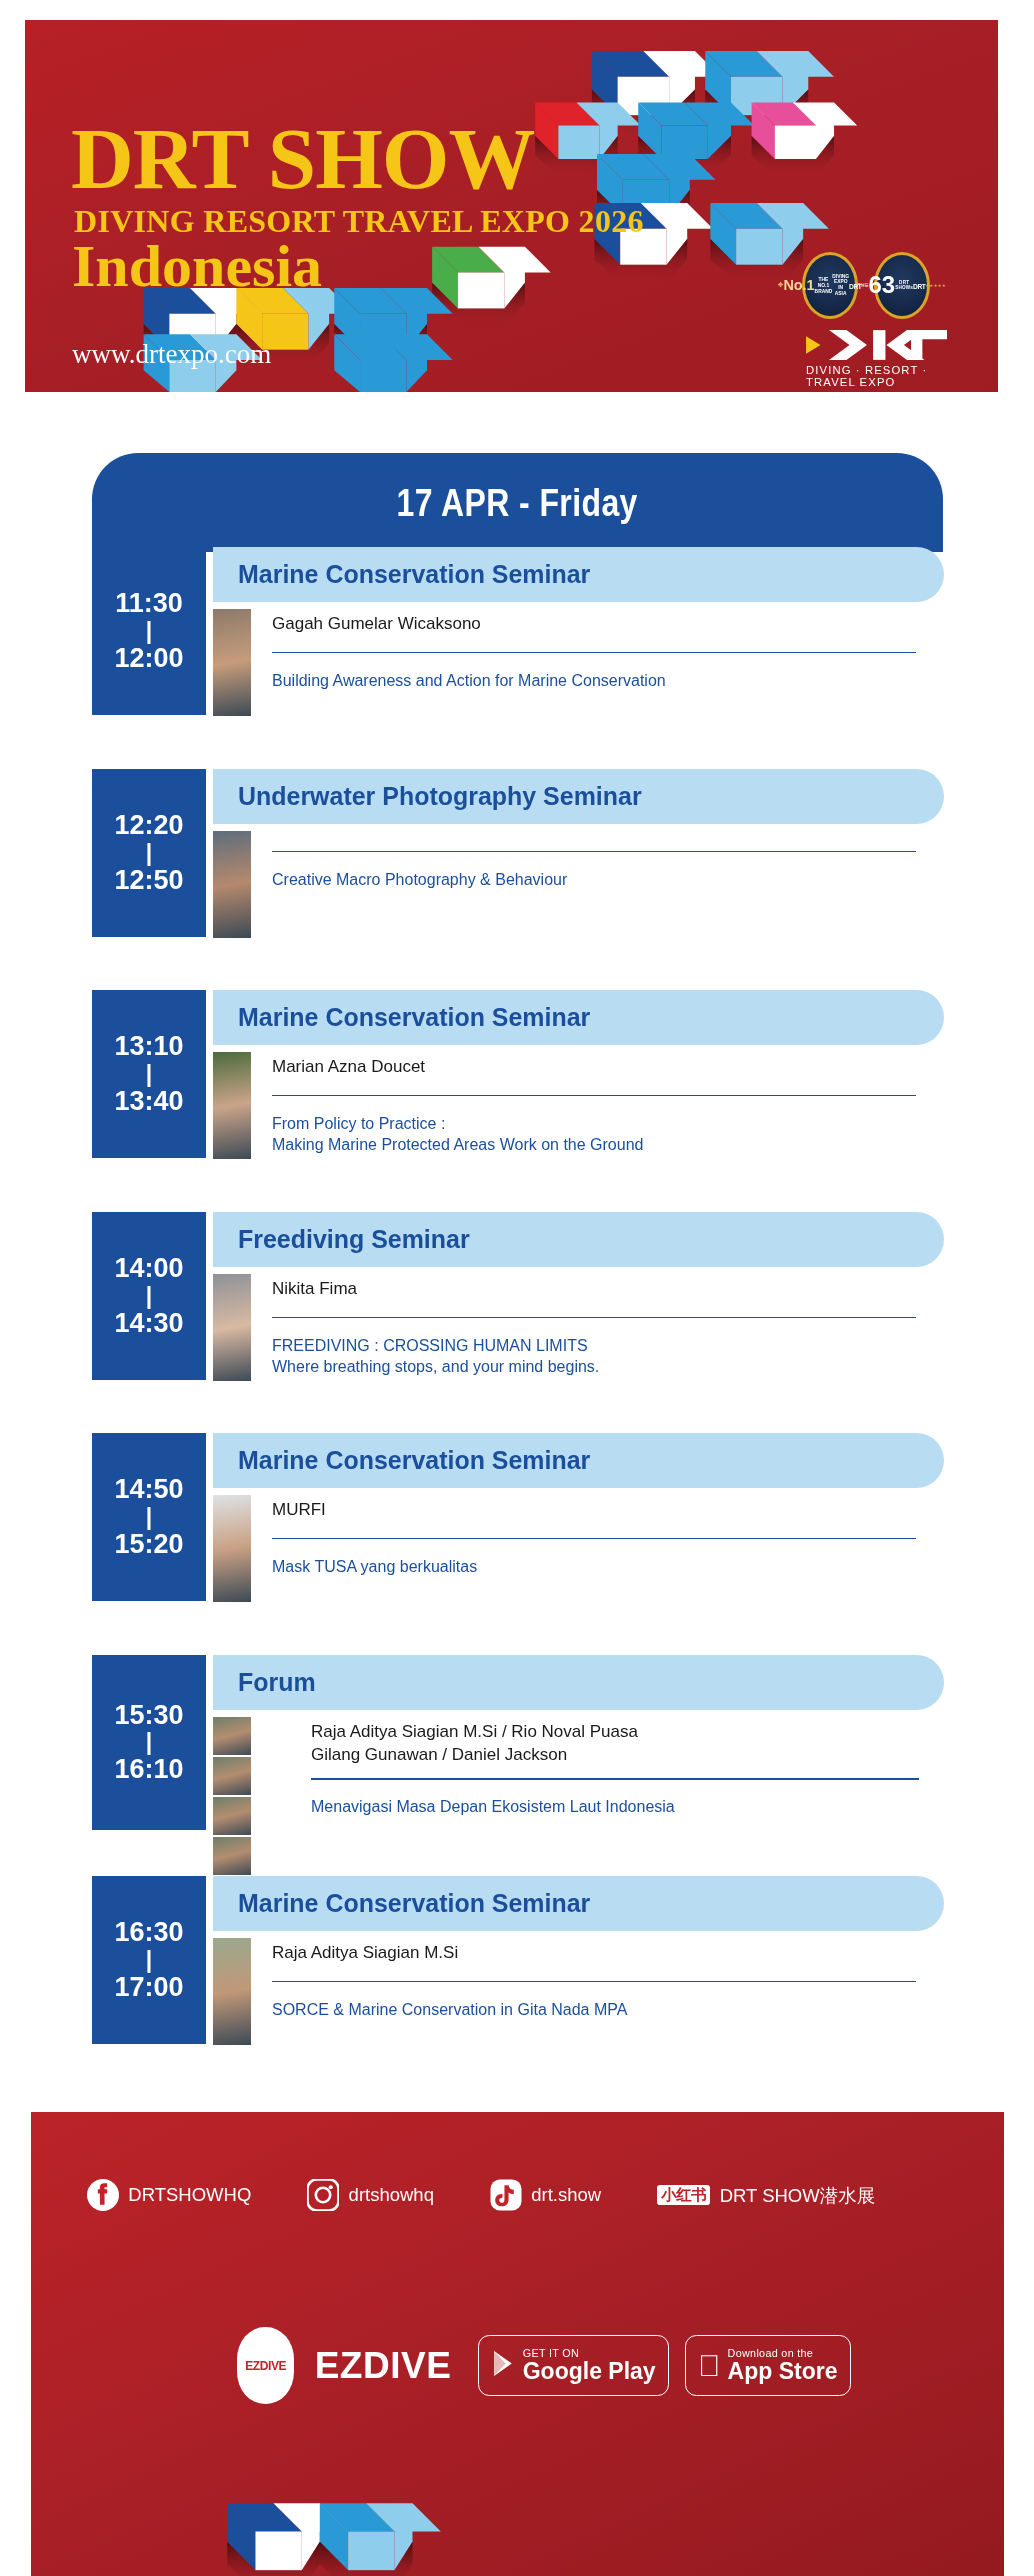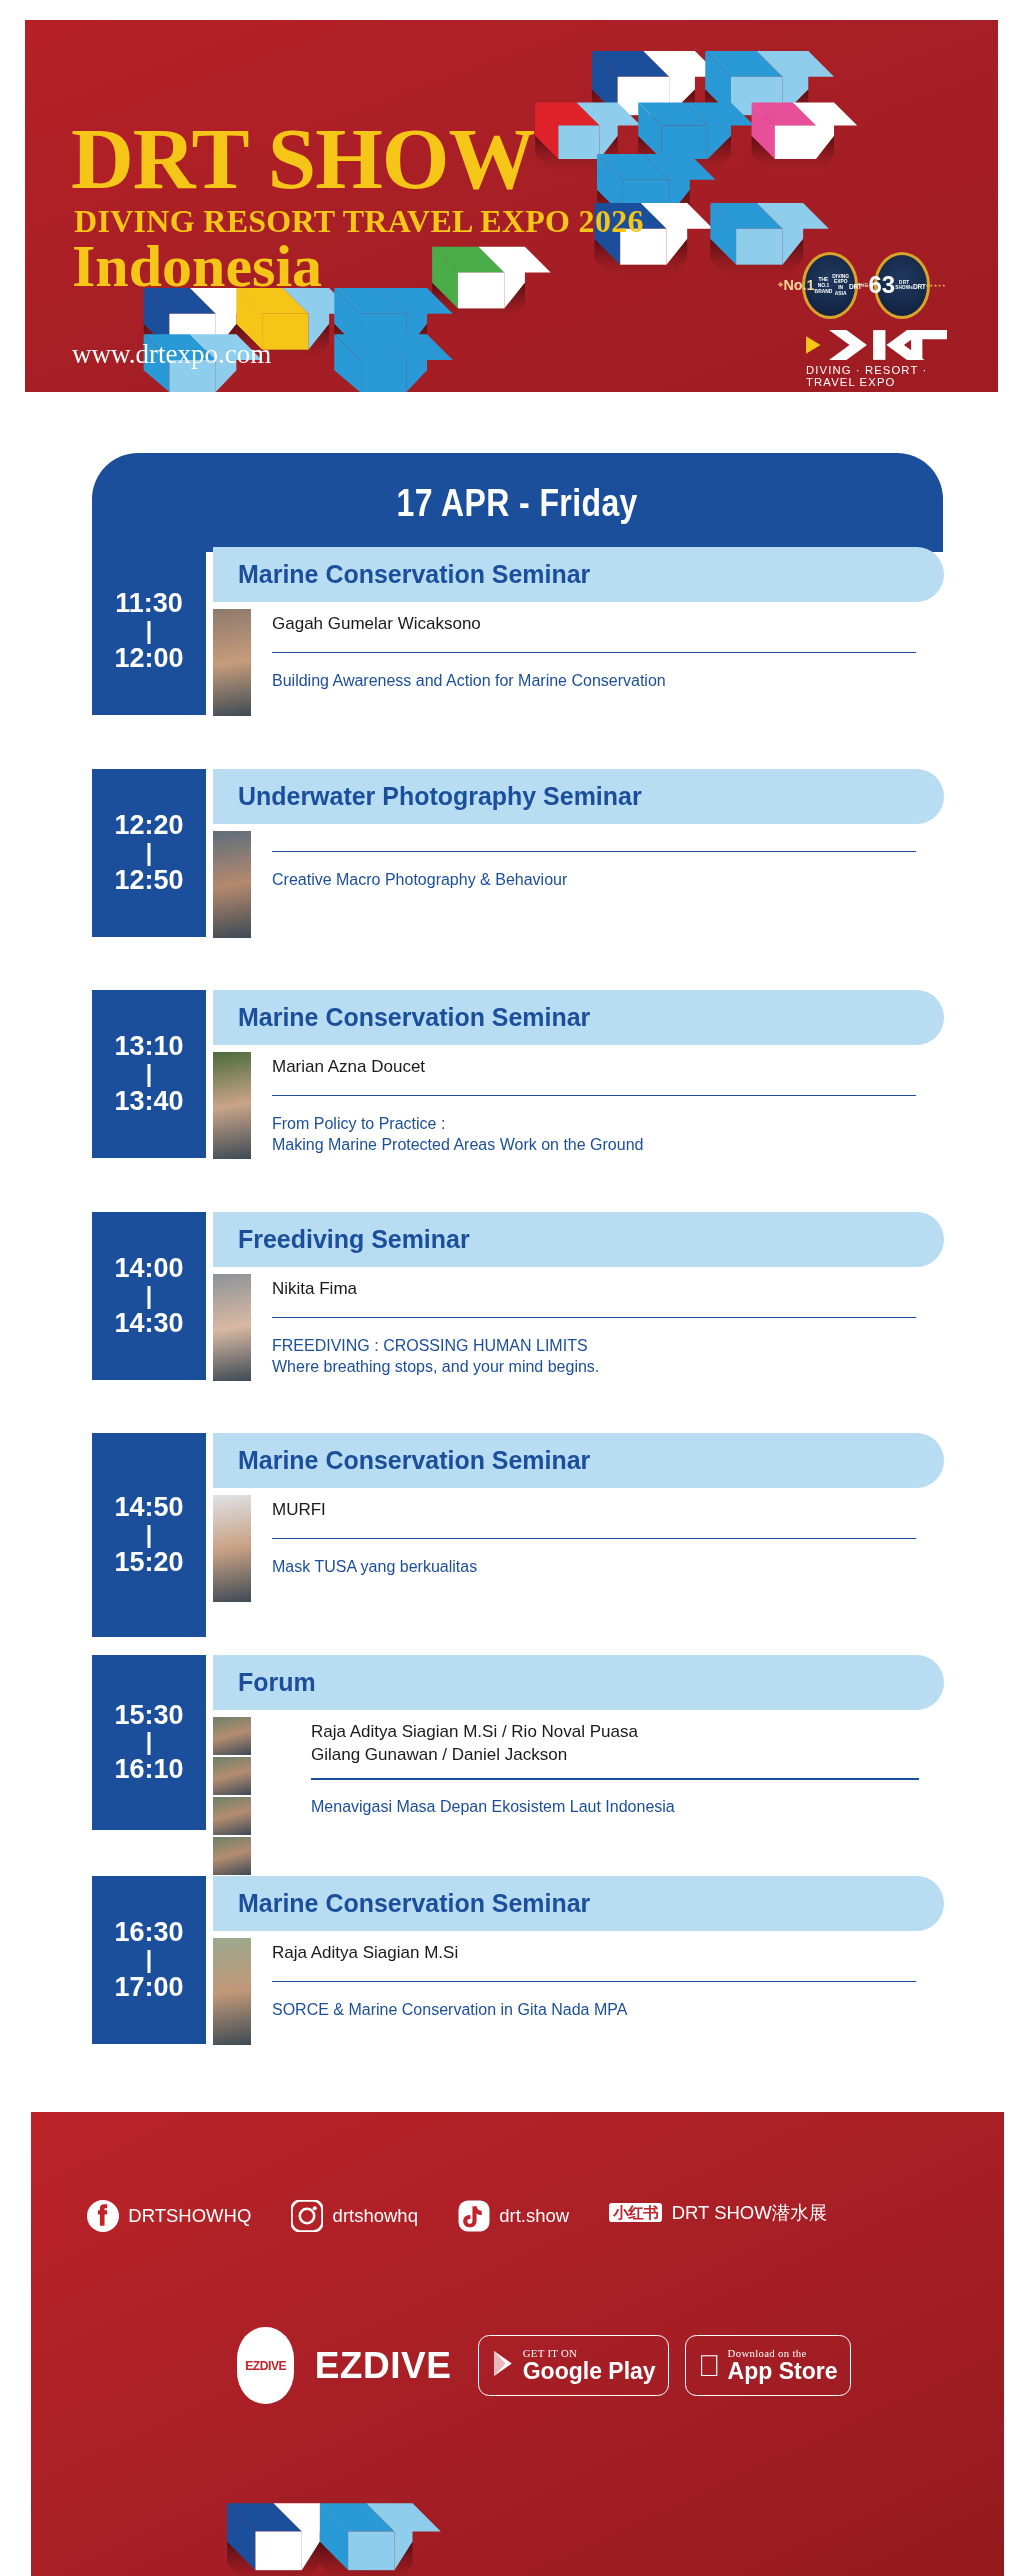--- a/index.html
+++ b/index.html
@@ -90,21 +90,21 @@
     font-family:"Liberation Sans",sans-serif;
   }
 
   
   .footer{
     position:absolute;left:31px;top:2112px;width:973px;height:626px;
     background:linear-gradient(155deg,#bb2328 0%,#a81f26 42%,#8d181d 100%);
     overflow:hidden;
   }
   .social-row{
-    position:absolute;left:56px;top:67px;display:flex;align-items:flex-start;gap:40px;margin-top:21px;
+    position:absolute;left:56px;top:67px;display:flex;align-items:center;gap:56px;
   }
   .social{display:flex;align-items:center;gap:9.3px;}
   .social .sicon{width:32px;height:32px;flex:0 0 32px;display:flex;align-items:center;justify-content:center;}
   .social .slabel{color:#fff;font-size:18.5px;white-space:nowrap;}
   .xhs-badge{
     background:#fff;color:#c0232a;font-weight:bold;font-size:15.5px;
     padding:2.1px 4.1px;border-radius:3.1px;line-height:1;letter-spacing:-0.5px;
     font-family:"Liberation Sans",sans-serif;
   }
 
@@ -114,21 +114,21 @@
     display:flex;align-items:center;justify-content:center;
   }
   .ez-mark span{color:#c0232a;font-weight:bold;font-size:13.4px;letter-spacing:-0.5px;transform:scaleX(.9);}
   .ez-word{color:#fff;font-weight:bold;font-size:37px;letter-spacing:0.5px;margin:0 11.3px 0 5.2px;}
   .store{
     border:1.5px solid #fff;border-radius:11.3px;height:61px;box-sizing:border-box;
     display:flex;align-items:center;gap:7.2px;padding:0 12.4px;color:#fff;
   }
   .store .glyph{font-size:30px;line-height:1;}
   .store .txt{display:flex;flex-direction:column;line-height:1.05;}
-  .store .txt .small{font-size:10.8px;letter-spacing:0.3px;font-family:Liberation Serif, serif;}
+  .store .txt .small{font-size:10.8px;letter-spacing:0.3px;}
   .store .txt .big{font-size:23px;font-weight:bold;}
 
   
   .badge{
     position:absolute;width:56px;height:67px;border-radius:28px/33px;
     background:radial-gradient(circle at 50% 40%,#1f3a5f 0%,#16294a 60%,#0f1d36 100%);
     border:3.6px solid #d9a42a;box-sizing:border-box;
     display:flex;align-items:center;justify-content:center;
     color:#fff;text-align:center;
   }
@@ -367,21 +367,21 @@
         <div class="thumb" style="height: 107px; background: linear-gradient(170deg, rgb(142, 146, 153) 0%, rgb(216, 185, 162) 50%, rgb(61, 74, 85) 100%);"></div>
         <div class="info" style="left: 59px; top: 11.3px; width: 644px;">
           <div class="spk-name">Nikita Fima</div>
           <div class="rule" style="margin: 15.5px 0px 17.5px;"></div>
           <div class="topic">FREEDIVING : CROSSING HUMAN LIMITS
 Where breathing stops, and your mind begins.</div>
         </div>
       </div>
     </div>
     <div class="session" style="top: 1433px; height: 168px;">
-      <div class="time-col" style="height: 204px; text-align: right;">
+      <div class="time-col" style="height: 168px; text-align: right;">
         <span>14:50</span>
         <span class="dash">|</span>
         <span>15:20</span>
       </div>
       <div class="cat-bar">
         <div class="cat-text">Marine Conservation Seminar</div>
       </div>
       <div class="body-area" style="width: 731px; height: 113px;">
         <div class="thumb" style="height: 107px; background: linear-gradient(170deg, rgb(223, 226, 229) 0%, rgb(201, 161, 132) 50%, rgb(61, 74, 85) 100%);"></div>
         <div class="info" style="left: 59px; top: 11.3px; width: 644px;">

